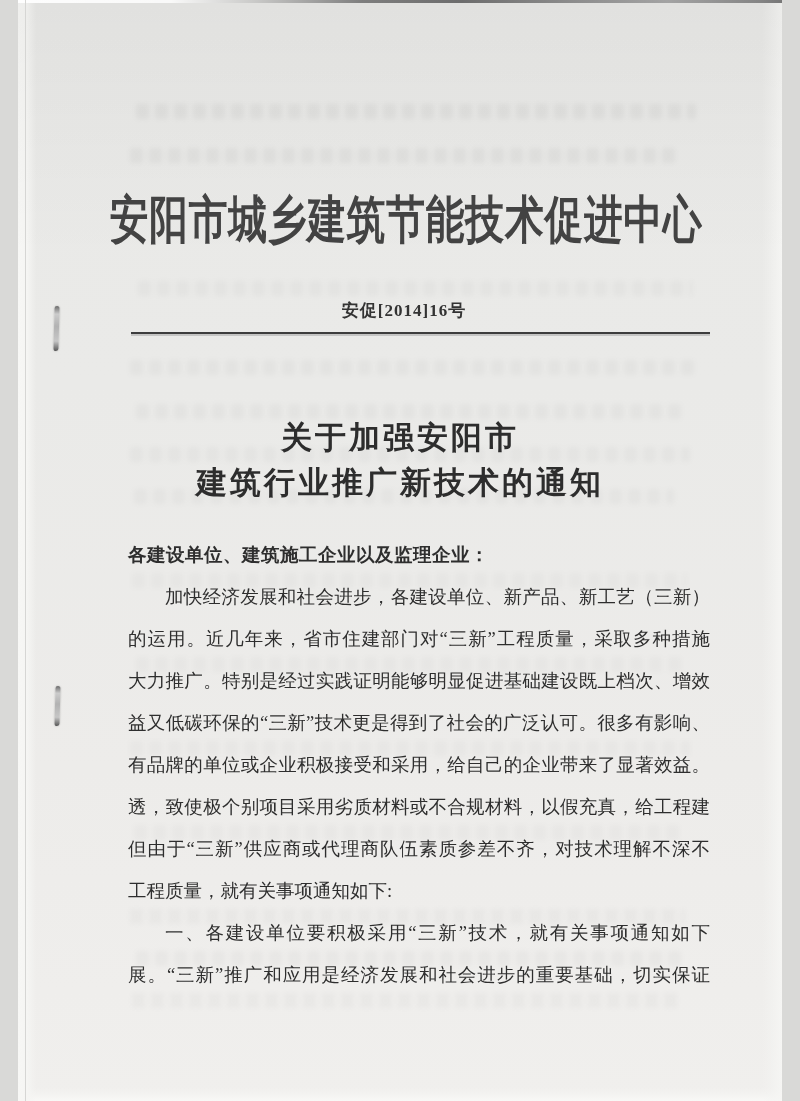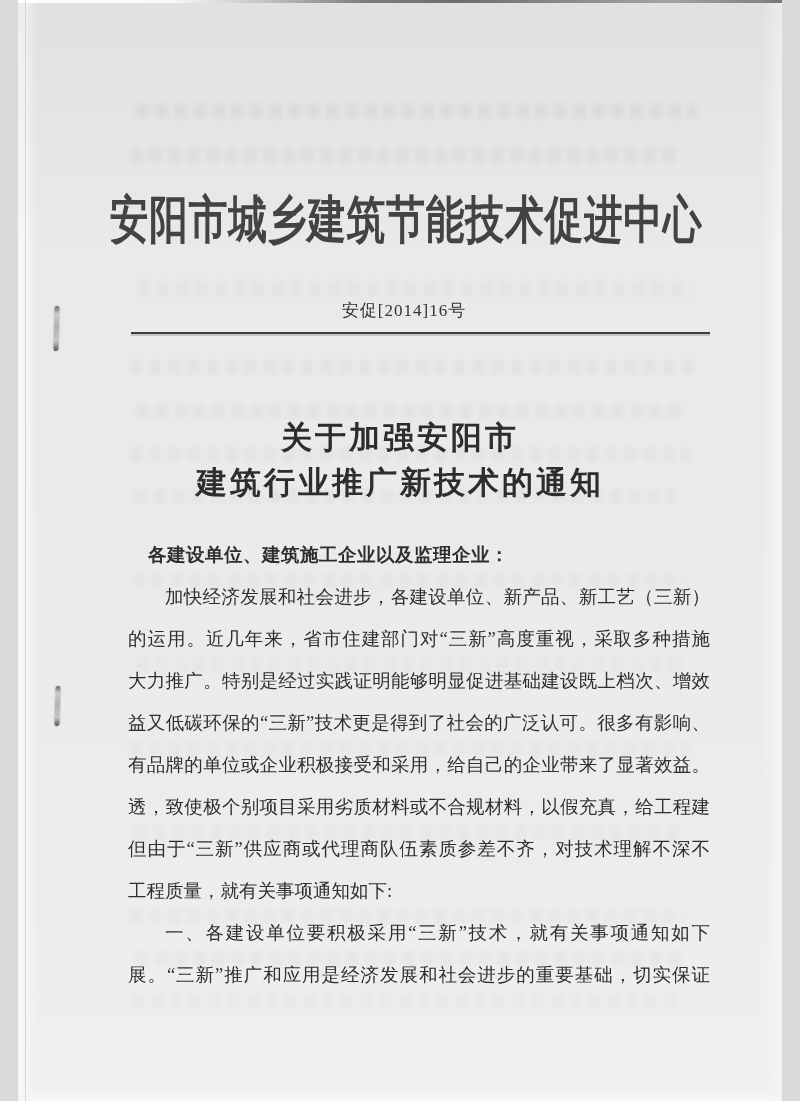--- a/index.html
+++ b/index.html
@@ -63,21 +63,21 @@
     font-weight: 700;
     font-size: 51px;
     letter-spacing: 1px;
     color: #434343;
     transform: scaleX(0.76);
   }
   .doc-number {
     position: absolute;
     top: 299px; left: 8px; right: 0;
     text-align: center;
-    font-weight: 400;
+    font-weight: 700;
     font-size: 17px;
     letter-spacing: 1px;
     color: #333;
   }
   .rule {
     position: absolute;
     top: 332px; left: 113px; width: 579px; height: 2px;
     background: #3d3d3d;
     box-shadow: 0 2px 0 rgba(130,130,130,0.35);
   }
@@ -95,21 +95,21 @@
   .body-block {
     position: absolute;
     top: 534px; left: 110px; width: 582px;
     font-size: 18.5px;
     line-height: 42px;
     color: #2e2e2e;
   }
   .line { height: 42px; overflow: visible; }
   .line.fill { text-align: justify; text-align-last: justify; }
   .line.indent { text-indent: 37px; }
-  .line.bold { font-weight: 700; letter-spacing: 0.5px; margin-left: 20px; }
+  .line.bold { font-weight: 700; letter-spacing: 0.5px; }
 </style>
 </head>
 <body>
 
 <div class="scan">
 
   <div class="edge-top"></div>
   <div class="crease"></div>
 
   <div class="staple staple-1"></div>
@@ -139,21 +139,21 @@
   <div class="rule"></div>
 
   <h1 class="doc-title">
     <div>关于加强安阳市</div>
     <div>建筑行业推广新技术的通知</div>
   </h1>
 
   <div class="body-block">
     <div class="line bold">各建设单位、建筑施工企业以及监理企业：</div>
     <div class="line fill indent">加快经济发展和社会进步，各建设单位、新产品、新工艺（三新）</div>
-    <div class="line fill">的运用。近几年来，省市住建部门对“三新”高度重视，采取多种措施</div>
+    <div class="line fill">的运用。近几年来，省市住建部门对“三新”工程质量，采取多种措施</div>
     <div class="line fill">大力推广。特别是经过实践证明能够明显促进基础建设既上档次、增效</div>
     <div class="line fill">益又低碳环保的“三新”技术更是得到了社会的广泛认可。很多有影响、</div>
     <div class="line fill">有品牌的单位或企业积极接受和采用，给自己的企业带来了显著效益。</div>
     <div class="line fill">透，致使极个别项目采用劣质材料或不合规材料，以假充真，给工程建</div>
     <div class="line fill">但由于“三新”供应商或代理商队伍素质参差不齐，对技术理解不深不</div>
     <div class="line">工程质量，就有关事项通知如下:</div>
     <div class="line fill indent">一、各建设单位要积极采用“三新”技术，就有关事项通知如下</div>
     <div class="line fill">展。“三新”推广和应用是经济发展和社会进步的重要基础，切实保证</div>
   </div>
 

